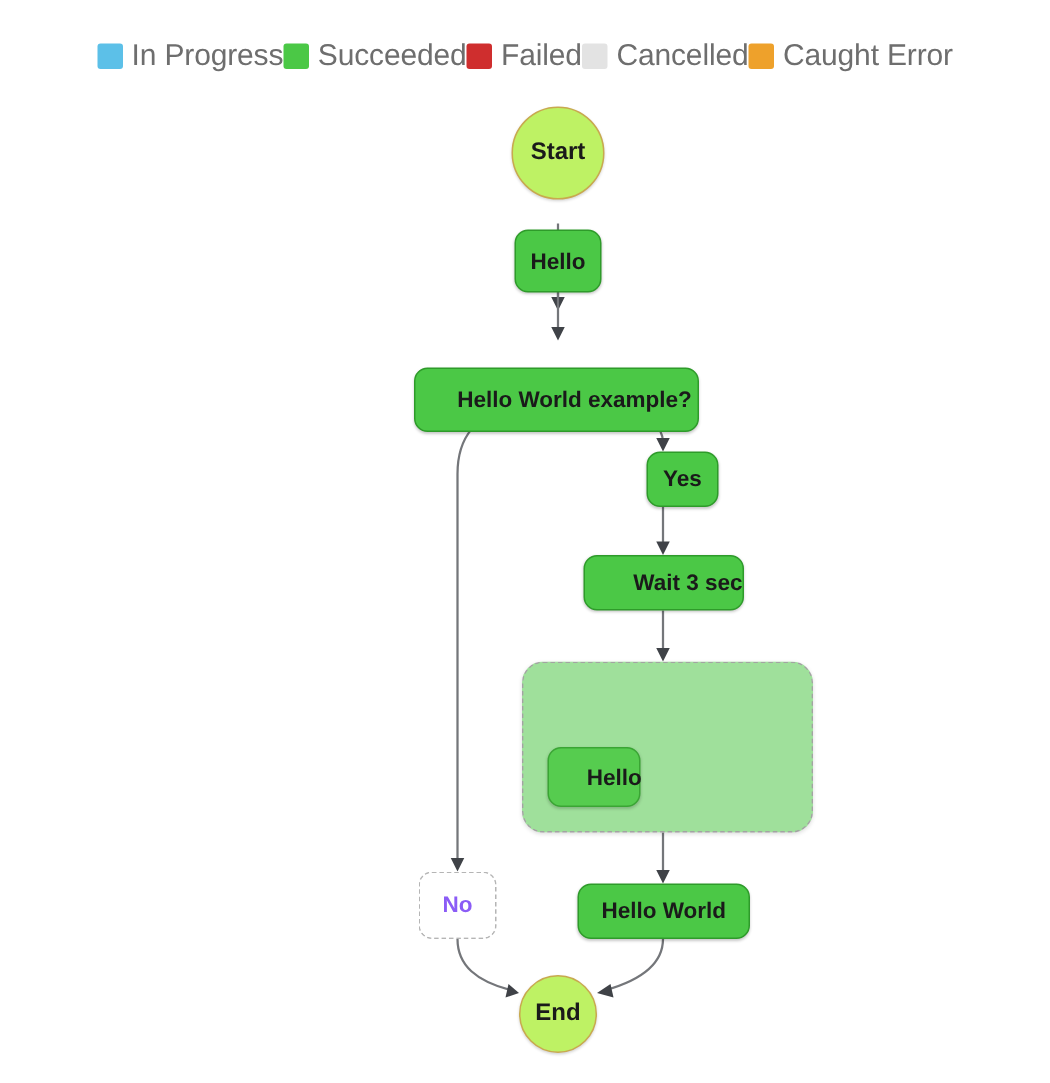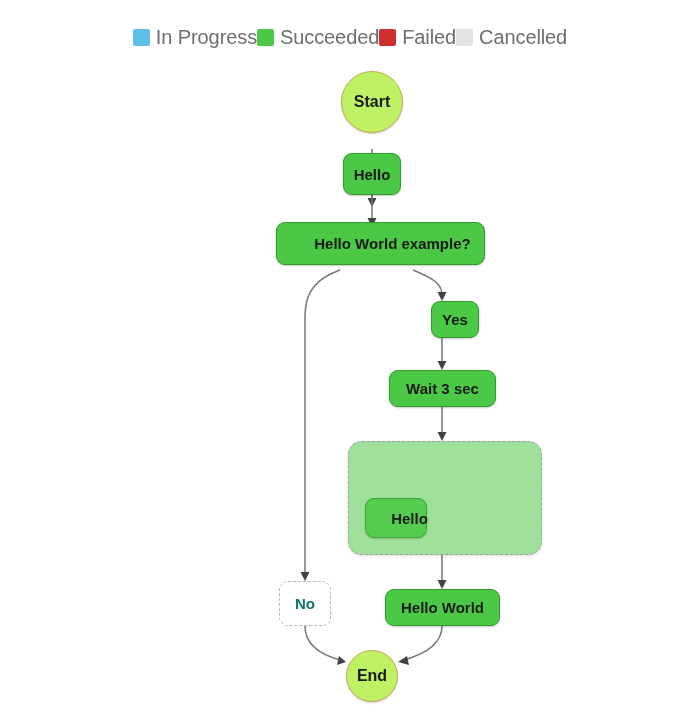--- a/index.html
+++ b/index.html
@@ -93,21 +93,21 @@
     border-radius: 9px;
     background: #4bc846;
     border: 1.6px solid #2e9b2a;
     box-shadow: 0 1px 2px rgba(0,0,0,0.22);
   }
 
   .node-branch {
     border-radius: 9px;
     background: #ffffff;
     border: 1.8px dashed #b5b5b5;
-    color: #0f766e;
+    color: #8b5cf6;
     box-shadow: none;
   }
 
   .node-parallel-container {
     position: absolute;
     box-sizing: border-box;
     border-radius: 14px;
     background: #9fe09b;
     border: 1.8px dashed #a3a3a3;
     box-shadow: 0 1px 3px rgba(0,0,0,0.14);
@@ -149,20 +149,24 @@
     <span class="legend-label">Succeeded</span>
   </div>
   <div class="legend-item">
     <span class="legend-swatch" style="background:#cf2e2e"></span>
     <span class="legend-label">Failed</span>
   </div>
   <div class="legend-item">
     <span class="legend-swatch" style="background:#e3e3e3"></span>
     <span class="legend-label">Cancelled</span>
   </div>
+  <div class="legend-item">
+    <span class="legend-swatch" style="background:#eea12b"></span>
+    <span class="legend-label">Caught Error</span>
+  </div>
 </div>
 
 <div class="graph">
 
   <svg class="edges" viewBox="0 0 700 668">
 
     <path d="M372,95 L372,147"></path>
     <polygon class="arrow" points="372,153 367.5,144 376.5,144"></polygon>
 
     <path d="M372,141 L372,167"></path>
@@ -195,29 +199,29 @@
   </svg>
 
   <div class="node node-terminal" style="left:341px; top:17px; width:62px; height:62px;">
     <span>Start</span>
   </div>
 
   <div class="node node-task" style="left:343px; top:99px; width:58px; height:42px;">
     <span>Hello</span>
   </div>
 
-  <div class="node node-task" style="left:276px; top:168px; width:209px; height:43px;padding-left:24px;">
+  <div class="node node-task" style="left:276px; top:191px; width:190px; height:43px;padding-left:24px;">
     <span>Hello World example?</span>
   </div>
 
   <div class="node node-task" style="left:431px; top:247px; width:48px; height:37px;">
     <span>Yes</span>
   </div>
 
-  <div class="node node-task" style="left:389px; top:316px; width:107px; height:37px;">
+  <div class="node node-task" style="left:389px; top:316px; width:107px; height:37px;justify-content:flex-end;">
     <span>Wait 3 sec</span>
   </div>
 
   <div class="node-parallel-container" style="left:348px; top:387px; width:194px; height:114px;"></div>
 
   <div class="node node-inner" style="left:365px; top:444px; width:62px; height:40px;">
     <span>Hello</span>
   </div>
 
 

